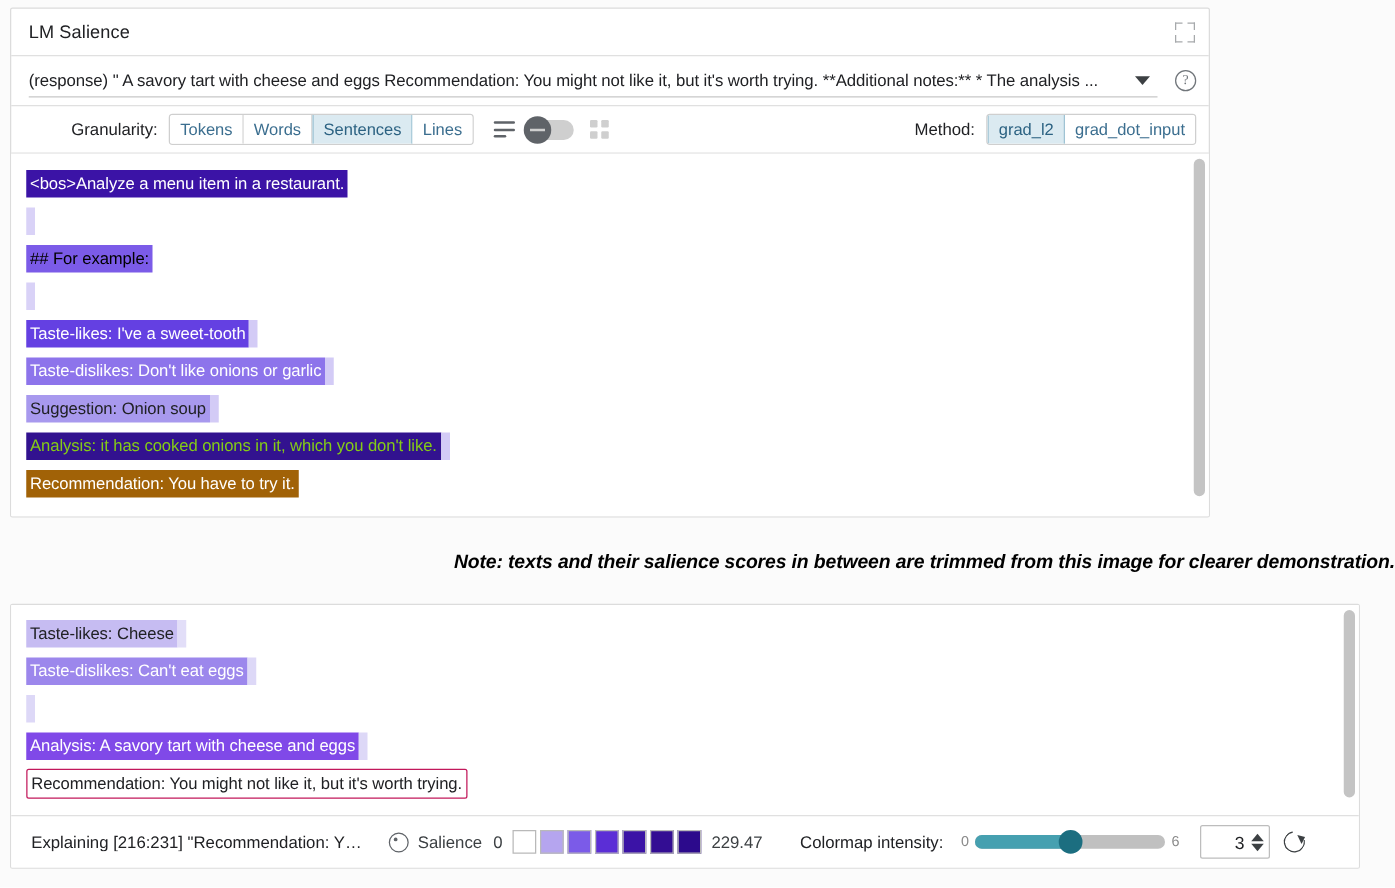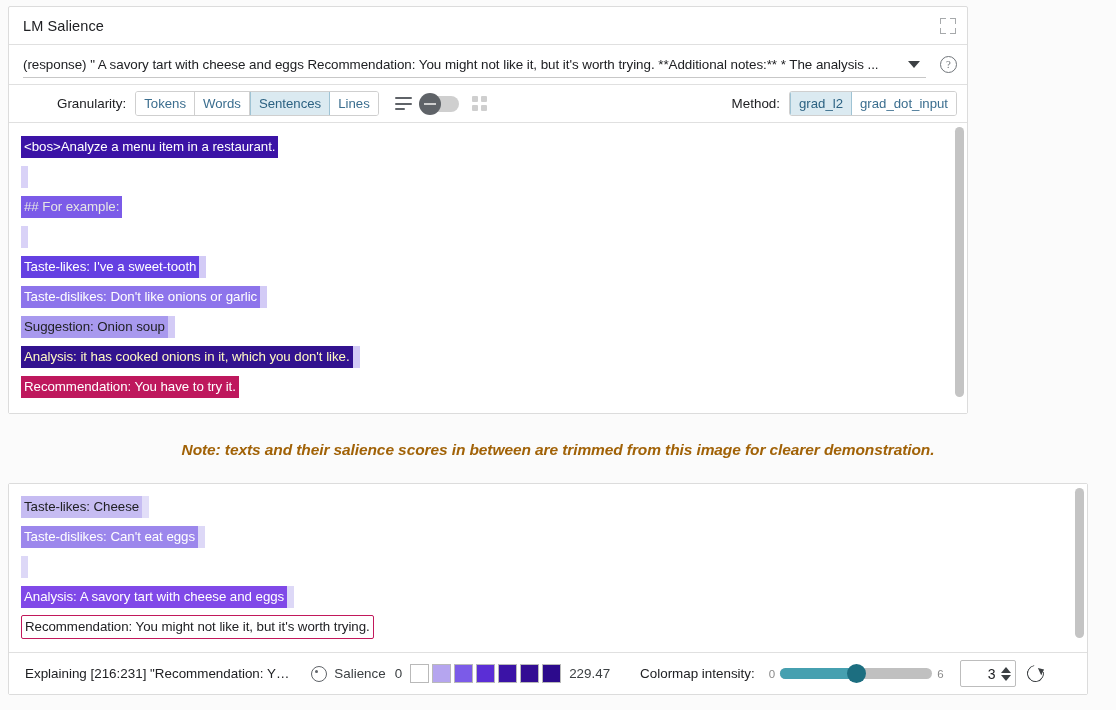--- a/index.html
+++ b/index.html
@@ -247,25 +247,25 @@
     width: 9px;
     border-radius: 5px;
     background: #c4c4c4;
   }
 
   
   .note {
     position: absolute;
     left: 0; right: 0;
     top: 441px;
-    text-align: center;
+    text-align: right;
     font-size: 15.5px;
     font-weight: bold;
     font-style: italic;
-    color: #a16207;
+    color: #000000;
     letter-spacing: -.1px;
   }
 
   
   .module2 {
     position: absolute;
     left: 8px;
     top: 483px;
     width: 1080px;
     background: #ffffff;
@@ -476,43 +476,43 @@
     </div>
 
     <div class="text-panel" id="topPanel">
       <div class="sal-row">
           <span class="chip" style="background: rgb(59, 19, 166); color: rgb(255, 255, 255);">&lt;bos&gt;Analyze a menu item in a restaurant.</span>
         </div>
         <div class="sal-row">
           <span class="chip sp" style="background: rgb(217, 210, 247); color: rgb(32, 33, 36); width: 7px;"></span>
         </div>
         <div class="sal-row">
-          <span class="chip" style="background: rgb(123, 91, 232); color: #e5e5e5;">## For example:</span>
+          <span class="chip" style="background: rgb(123, 91, 232); color: #000000;">## For example:</span>
         </div>
         <div class="sal-row">
           <span class="chip sp" style="background: rgb(217, 210, 247); color: rgb(32, 33, 36); width: 7px;"></span>
         </div>
         <div class="sal-row">
           <span class="chip" style="background: rgb(100, 64, 226); color: rgb(255, 255, 255);">Taste-likes: I've a sweet-tooth</span>
           <span class="chip sp" style="background: rgb(211, 203, 246);"></span>
         </div>
         <div class="sal-row">
           <span class="chip" style="background: rgb(141, 116, 235); color: rgb(255, 255, 255);">Taste-dislikes: Don't like onions or garlic</span>
           <span class="chip sp" style="background: rgb(211, 203, 246);"></span>
         </div>
         <div class="sal-row">
           <span class="chip" style="background: rgb(168, 153, 238); color: rgb(32, 33, 36);">Suggestion: Onion soup</span>
           <span class="chip sp" style="background: rgb(211, 203, 246);"></span>
         </div>
         <div class="sal-row">
-          <span class="chip" style="background: rgb(50, 18, 143); color: #fef9c3;">Analysis: it has cooked onions in it, which you don't like.</span>
+          <span class="chip" style="background: rgb(50, 18, 143); color: #84cc16;">Analysis: it has cooked onions in it, which you don't like.</span>
           <span class="chip sp" style="background: rgb(211, 203, 246);"></span>
         </div>
         <div class="sal-row">
-          <span class="chip" style="background: #be185d; color: rgb(255, 255, 255);">Recommendation: You have to try it.</span>
+          <span class="chip" style="background: #a16207; color: rgb(255, 255, 255);">Recommendation: You have to try it.</span>
         </div>
         <div class="vscroll">
         <div class="thumb" id="topThumb" style="height: 270px;"></div>
       </div>
     </div>
   </div>
 
   <div class="note">Note: texts and their salience scores in between are trimmed from this image for clearer demonstration.</div>
 
   <div class="module2">

